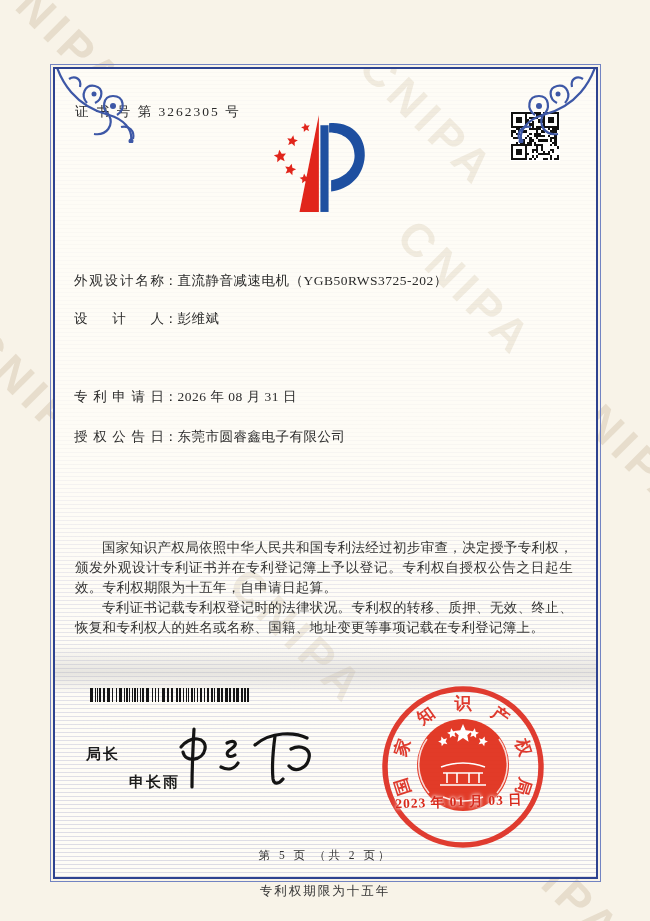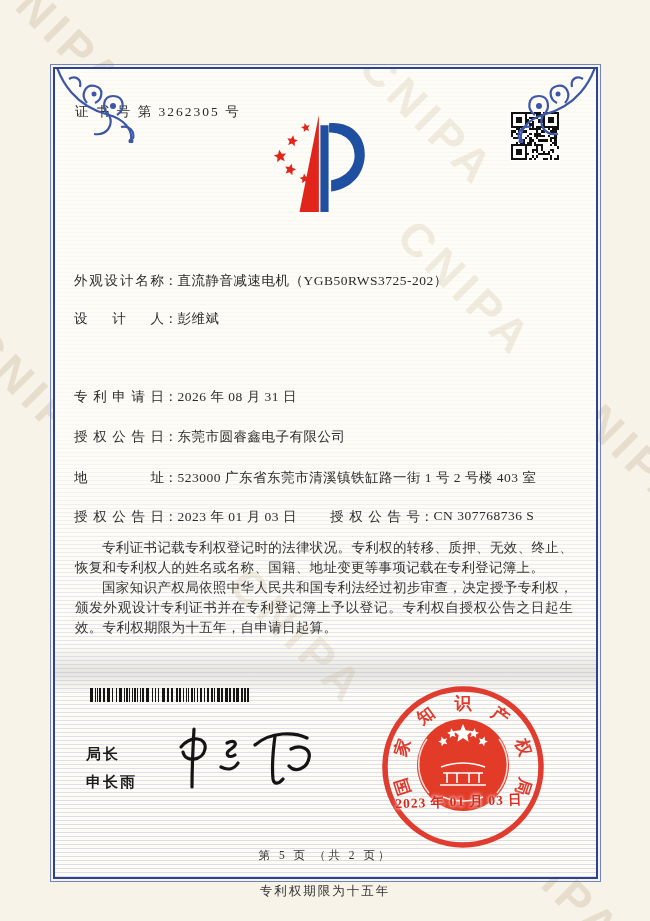--- a/index.html
+++ b/index.html
@@ -70,21 +70,21 @@
   .paras{position:absolute;left:20px;right:23px;top:469px;font-size:13.5px;line-height:20px;
          text-align:justify;color:#333;letter-spacing:.3px;}
   .paras p{margin:0;text-indent:2em;}
   
   .barcode{position:absolute;left:35px;top:619px;width:164px;height:14px;display:flex;align-items:stretch;}
   .barcode div{background:#161616;}
   
   .signer{position:absolute;left:31px;font-family:"Liberation Sans","DejaVu Sans",sans-serif;
           font-weight:700;font-size:15px;letter-spacing:2px;color:#1d1d1d;}
   .signer-title{top:676px;}
-  .signer-name{top:704px;}
+  .signer-name{top:704px;margin-left:43px;}
   .signature{position:absolute;left:104px;top:656px;width:175px;height:76px;}
   
   .seal{position:absolute;left:322px;top:612px;width:172px;height:172px;}
   .seal-date{
     position:absolute;left:324px;top:724px;width:160px;text-align:center;
     font-size:13.5px;font-weight:700;color:#d8281a;letter-spacing:1px;
     text-shadow:0 0 3px rgba(255,255,255,.95),0 0 5px rgba(255,255,255,.8);
     transform:rotate(-2deg);
   }
   
@@ -374,35 +374,24 @@
     </div>
     <div class="row r2">
       <span class="flabel">设计人</span><span class="colon">：</span><span class="fvalue">彭维斌</span>
     </div>
     <div class="row r4">
       <span class="flabel">专利申请日</span><span class="colon">：</span><span class="fvalue">2026 年 08 月 31 日</span>
     </div>
     <div class="row r5">
       <span class="flabel">授权公告日</span><span class="colon">：</span><span class="fvalue">东莞市圆睿鑫电子有限公司</span>
     </div>
-    <div class="row r6">
-      <span class="flabel">地址</span><span class="colon">：</span><span class="fvalue">523000 广东省东莞市清溪镇铁缸路一街 1 号 2 号楼 403 室</span>
-    </div>
-    <div class="row r7">
-      <span>
-        <span class="flabel">授权公告日</span><span class="colon">：</span><span class="fvalue">2023 年 01 月 03 日</span>
-      </span>
-      <span class="grant-no">
-        <span class="flabel">授权公告号</span><span class="colon">：</span><span class="fvalue">CN 307768736 S</span>
-      </span>
-    </div>
 
     <div class="paras">
+      <p>国家知识产权局依照中华人民共和国专利法经过初步审查，决定授予专利权，颁发外观设计专利证书并在专利登记簿上予以登记。专利权自授权公告之日起生效。专利权期限为十五年，自申请日起算。</p>
       <p>专利证书记载专利权登记时的法律状况。专利权的转移、质押、无效、终止、恢复和专利权人的姓名或名称、国籍、地址变更等事项记载在专利登记簿上。</p>
-      <p>国家知识产权局依照中华人民共和国专利法经过初步审查，决定授予专利权，颁发外观设计专利证书并在专利登记簿上予以登记。专利权自授权公告之日起生效。专利权期限为十五年，自申请日起算。</p>
     </div>
 
     <div class="barcode">
         <div style="width: 3px; margin-right: 2px;"></div>
         <div style="width: 1px; margin-right: 1px;"></div>
         <div style="width: 1px; margin-right: 1px;"></div>
         <div style="width: 2px; margin-right: 2px;"></div>
         <div style="width: 2px; margin-right: 2px;"></div>
         <div style="width: 3px; margin-right: 2px;"></div>
         <div style="width: 1px; margin-right: 3px;"></div>

